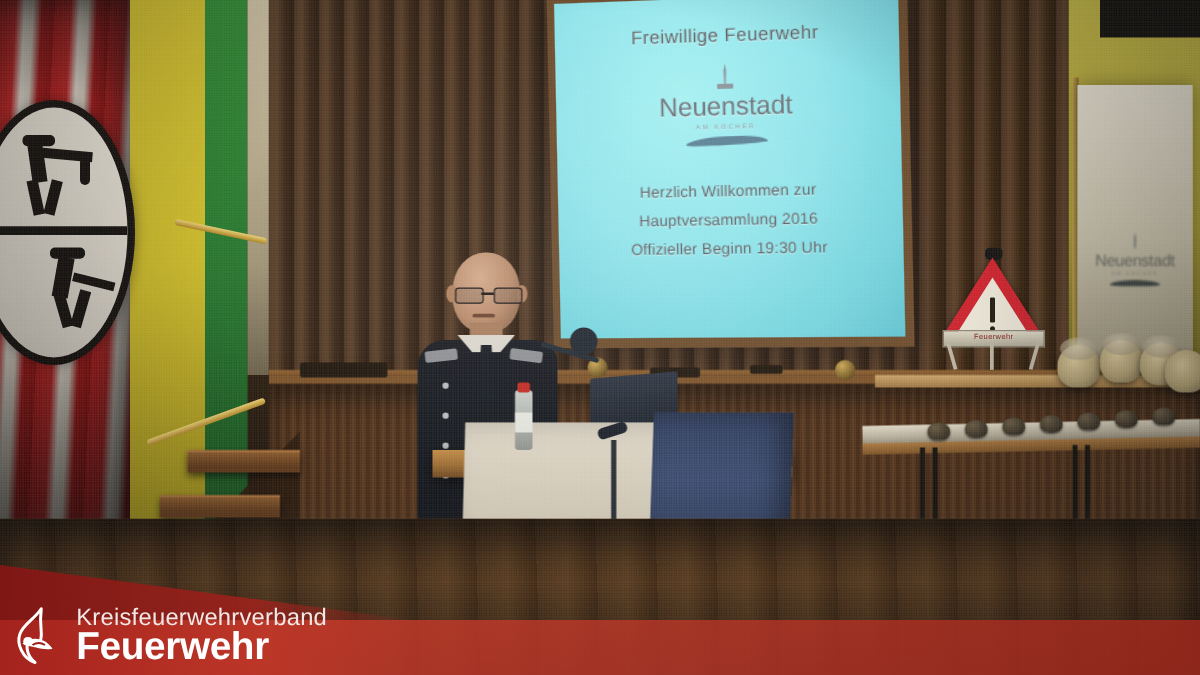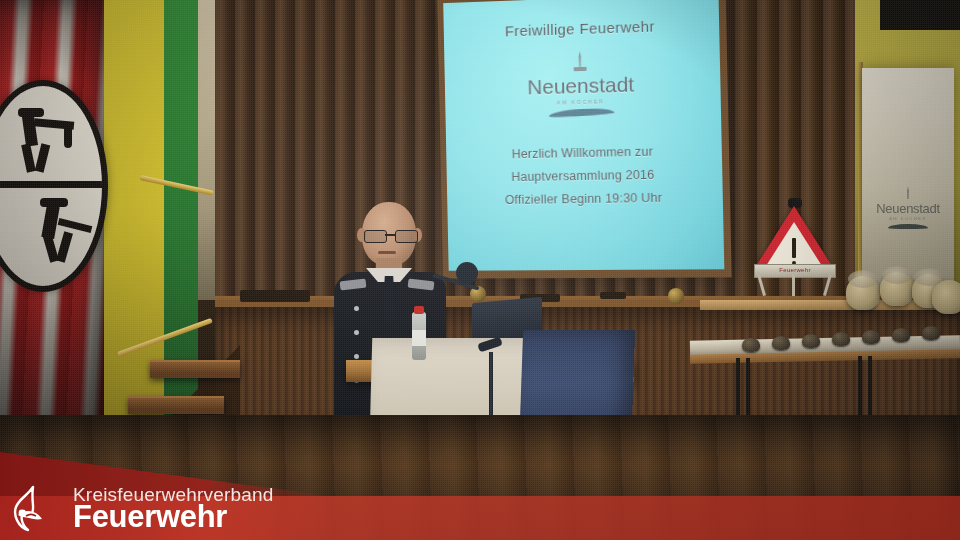--- a/index.html
+++ b/index.html
@@ -299,21 +299,21 @@
       rgba(188,55,40,.80) 55%,
       rgba(156,40,28,.88) 100%);
   }
   .redbar-wedge{
     position:absolute;left:0;top:452px;width:330px;height:88px;
     background:linear-gradient(100deg,rgba(130,22,20,.95) 0%,rgba(158,34,28,.88) 60%,rgba(176,46,34,.0) 100%);
     clip-path:polygon(0 0,100% 50%,100% 100%,0 100%);
   }
   .brand{
     position:absolute;left:7px;top:480px;width:330px;height:58px;
-    display:flex;align-items:center;gap:24px;
+    display:flex;align-items:center;gap:12px;
   }
   .flame-mark{position:relative;width:42px;height:48px;flex:0 0 42px;}
   .brand-text{line-height:1;padding-bottom:2px;}
   .brand-l1{font-size:19px;color:#f2e7e4;font-weight:300;letter-spacing:.2px;}
   .brand-l2{font-size:31px;color:#ffffff;font-weight:700;letter-spacing:-.3px;margin-top:-3px;}
   .site{
     position:absolute;right:14px;top:506px;font-size:15px;color:#f6eceb;letter-spacing:.2px;
   }
 
   

